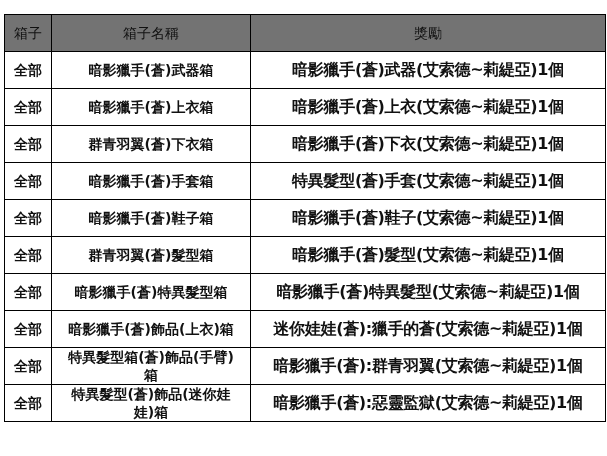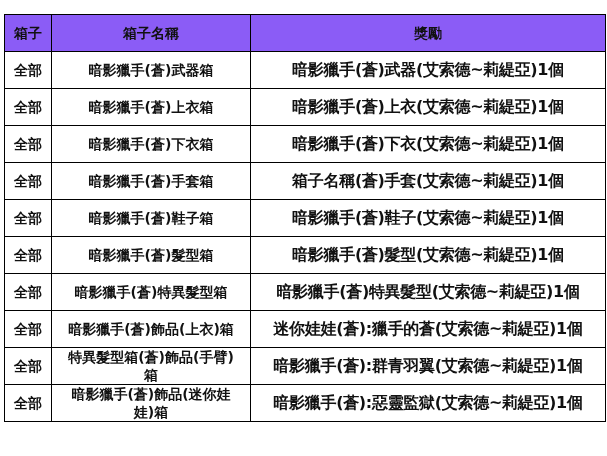--- a/index.html
+++ b/index.html
@@ -29,22 +29,22 @@
     col.c3 { width: 355px; }
     th, td {
       border: 1.5px solid #000000;
       text-align: center;
       vertical-align: middle;
       padding: 0 2px;
       line-height: 18px;
       height: 36px;
     }
     thead th {
-      background: #8b5cf6;
-      font-weight: bold;
+      background: #737373;
+      font-weight: normal;
     }
     .narrow {
       font-size: 14px;
       line-height: 18px;
       letter-spacing: 0;
       word-break: break-all;
       padding: 0 6px;
     }
     .name-cell { padding: 0 10px; margin-top: 20px; }
     .reward-cell { white-space: nowrap; font-size: 16px; letter-spacing: -0.3px; }
@@ -72,53 +72,53 @@
         <td class="name-cell">暗影獵手(蒼)武器箱</td>
         <td class="reward-cell">暗影獵手(蒼)武器(艾索德~莉緹亞)1個</td>
       </tr>
       <tr>
         <td class="narrow">全部</td>
         <td class="name-cell">暗影獵手(蒼)上衣箱</td>
         <td class="reward-cell">暗影獵手(蒼)上衣(艾索德~莉緹亞)1個</td>
       </tr>
       <tr>
         <td class="narrow">全部</td>
-        <td class="name-cell">暗影獵手(蒼)下衣箱</td>
+        <td class="name-cell">群青羽翼(蒼)下衣箱</td>
         <td class="reward-cell">暗影獵手(蒼)下衣(艾索德~莉緹亞)1個</td>
       </tr>
       <tr>
         <td class="narrow">全部</td>
         <td class="name-cell">暗影獵手(蒼)手套箱</td>
-        <td class="reward-cell">箱子名稱(蒼)手套(艾索德~莉緹亞)1個</td>
+        <td class="reward-cell">特異髮型(蒼)手套(艾索德~莉緹亞)1個</td>
       </tr>
       <tr>
         <td class="narrow">全部</td>
         <td class="name-cell">暗影獵手(蒼)鞋子箱</td>
         <td class="reward-cell">暗影獵手(蒼)鞋子(艾索德~莉緹亞)1個</td>
       </tr>
       <tr>
         <td class="narrow">全部</td>
-        <td class="name-cell">暗影獵手(蒼)髮型箱</td>
+        <td class="name-cell">群青羽翼(蒼)髮型箱</td>
         <td class="reward-cell">暗影獵手(蒼)髮型(艾索德~莉緹亞)1個</td>
       </tr>
       <tr>
         <td class="narrow">全部</td>
         <td class="name-cell">暗影獵手(蒼)特異髮型箱</td>
         <td class="reward-cell">暗影獵手(蒼)特異髮型(艾索德~莉緹亞)1個</td>
       </tr>
       <tr>
         <td class="narrow">全部</td>
         <td class="name-cell">暗影獵手(蒼)飾品(上衣)箱</td>
         <td class="reward-cell">迷你娃娃(蒼):獵手的蒼(艾索德~莉緹亞)1個</td>
       </tr>
       <tr>
         <td class="narrow">全部</td>
         <td class="name-cell">特異髮型箱(蒼)飾品(手臂)箱</td>
         <td class="reward-cell">暗影獵手(蒼):群青羽翼(艾索德~莉緹亞)1個</td>
       </tr>
       <tr>
         <td class="narrow">全部</td>
-        <td class="name-cell">暗影獵手(蒼)飾品(迷你娃娃)箱</td>
+        <td class="name-cell">特異髮型(蒼)飾品(迷你娃娃)箱</td>
         <td class="reward-cell">暗影獵手(蒼):惡靈監獄(艾索德~莉緹亞)1個</td>
       </tr>
     </tbody>
   </table>
 </div>
 
 </body></html>

